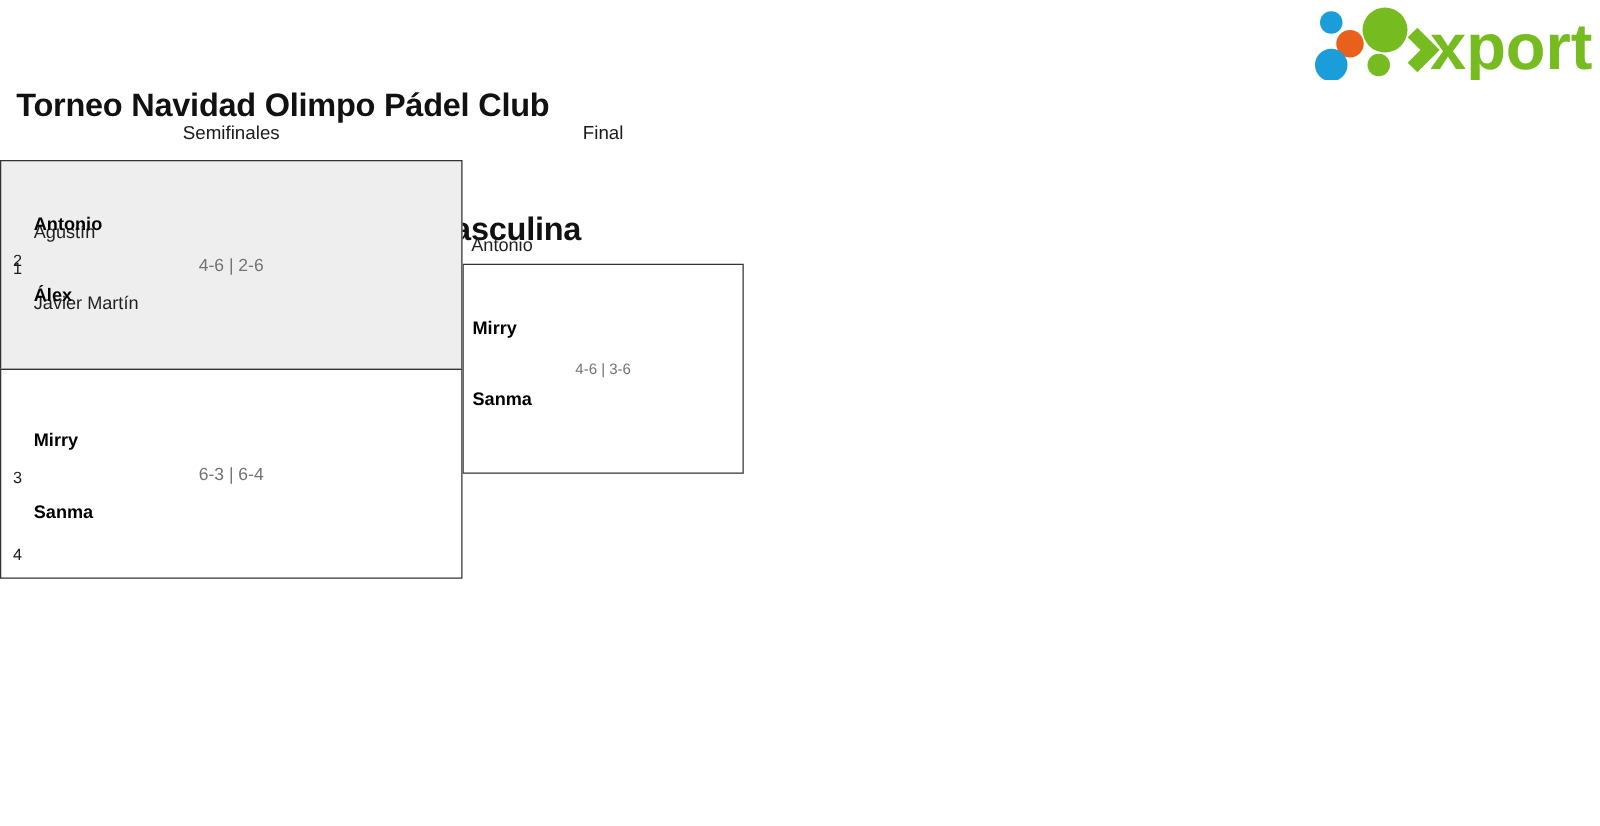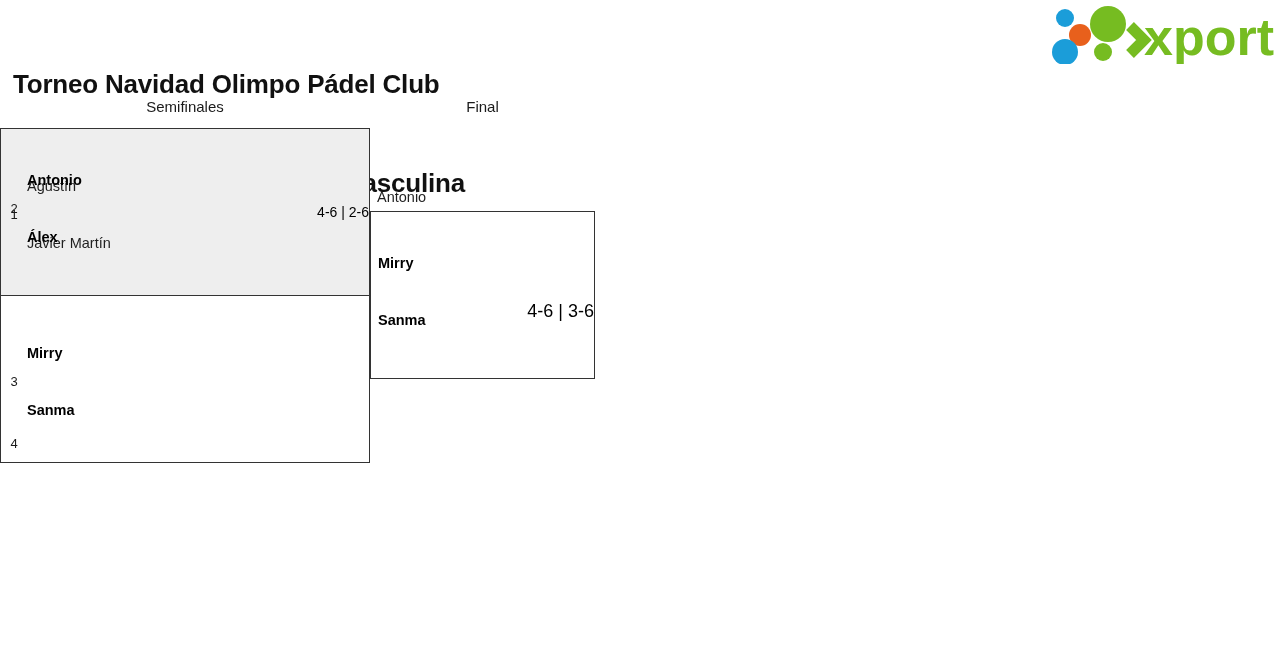--- a/index.html
+++ b/index.html
@@ -97,26 +97,26 @@
   .names .n { display: block; }
 
   
   .final .names { padding-left: 7px; }
 
   .score {
     position: absolute;
     left: 0; right: 0;
     top: 50%;
     transform: translateY(-50%);
-    text-align: right;
+    text-align: center;
     font-size: 14px;
-    color: #000000;
+    color: #737373;
     line-height: 18px;
   }
-  .final .score { font-size: 18px; margin-top: 16px; }
+  .final .score { font-size: 12px; }
 
   
   .carryover {
     position: absolute;
     left: 377px; top: 150px;
     font-size: 14.5px;
     line-height: 19px;
     color: #1f1f1f;
     white-space: pre;
   }
@@ -166,20 +166,21 @@
   </div>
 
   <div class="match sf2">
     <div class="team top">
       <span class="seed">3</span>
       <span class="names winner">
         <span class="n">Mirry</span>
         <span class="n">Sanma</span>
       </span>
     </div>
+    <div class="score">6-3 | 6-4</div>
     <div class="team bottom">
       <span class="seed">4</span>
     </div>
   </div>
 
   <div class="carryover">
     <span class="n">Antonio</span>
     <span class="n">Álex</span>
   </div>
 

